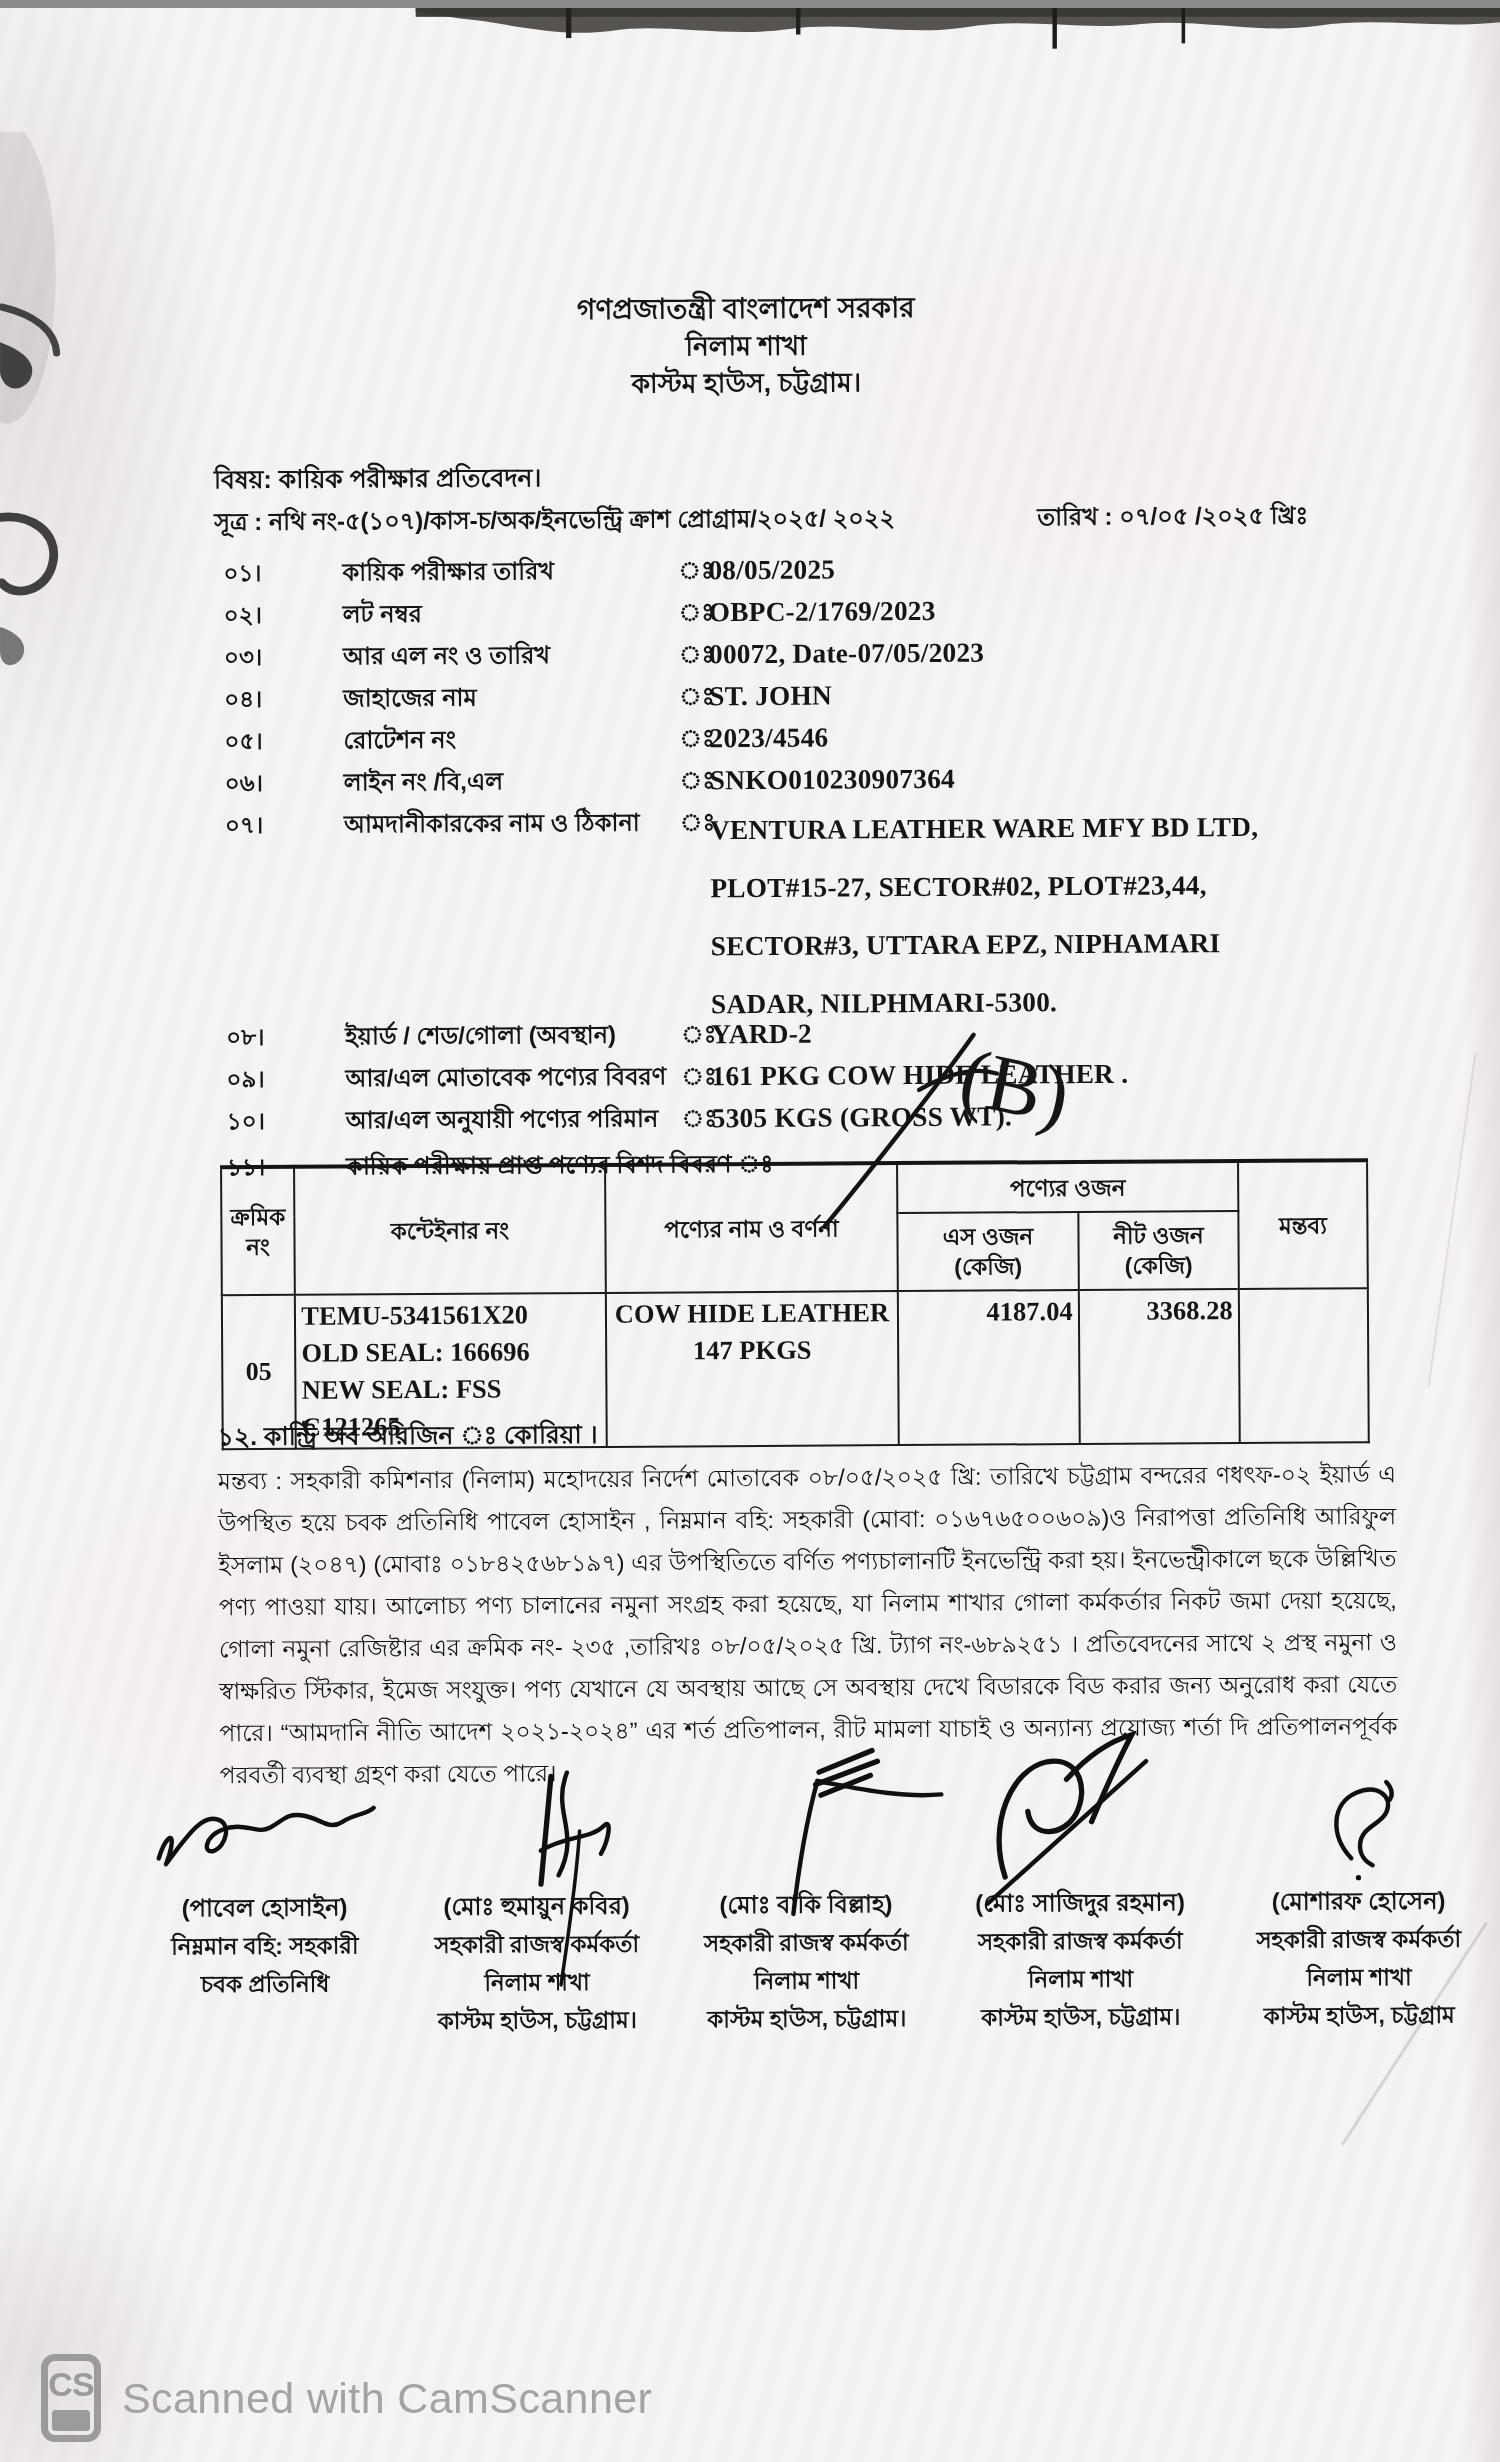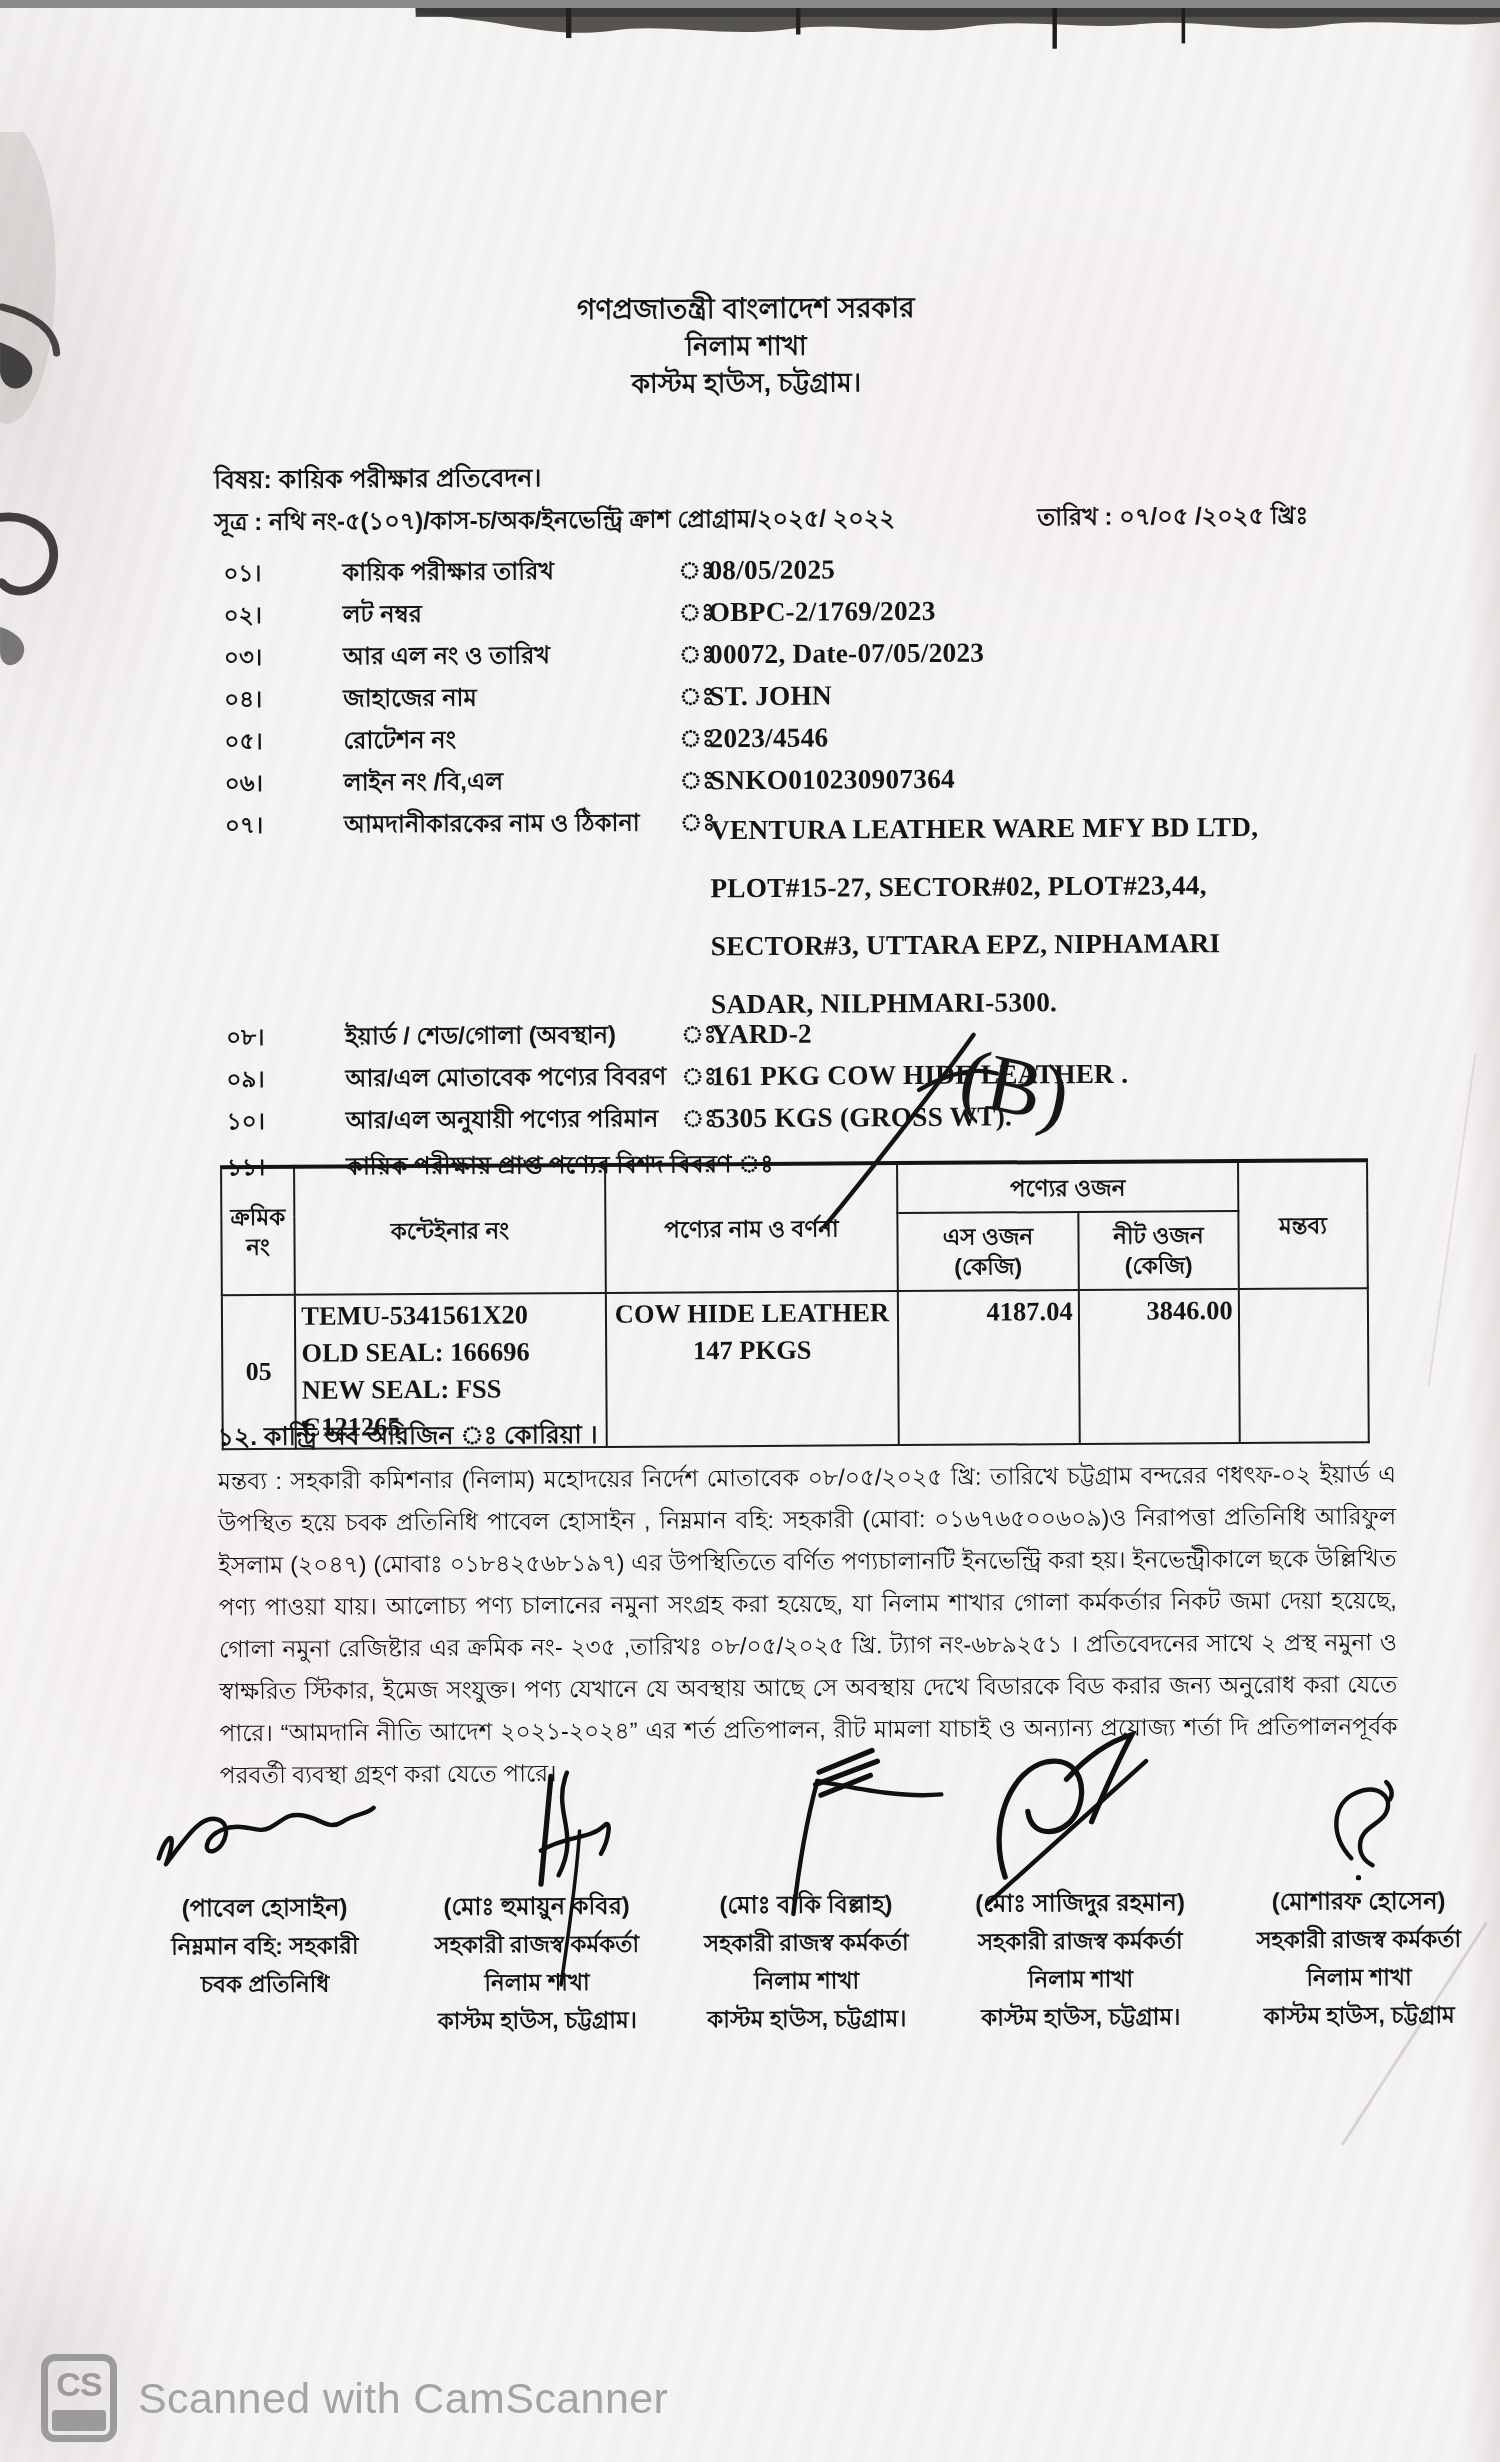--- a/index.html
+++ b/index.html
@@ -73,21 +73,21 @@
   
   .torn{position:absolute;top:0;left:0;width:1500px;height:46px;z-index:6;pointer-events:none;}
   .leftmarks{position:absolute;top:124px;left:0;width:115px;height:548px;z-index:6;pointer-events:none;}
   .crease-br{position:absolute;left:1413px;top:1893px;width:2.7px;height:265px;
     background:rgba(105,98,92,.22);transform:rotate(33deg);}
   .crease-mid{position:absolute;left:1451px;top:1044px;width:1.8px;height:336px;
     background:rgba(110,100,95,.14);transform:rotate(8deg);}
 
   
   .wm{position:absolute;left:41px;top:2346px;display:flex;align-items:center;z-index:7;}
-  .wm-icon{position:relative;width:76px;height:88px;border:7px solid #9b9b9b;border-radius:14px;
+  .wm-icon{position:relative;width:60px;height:88px;border:7px solid #9b9b9b;border-radius:14px;
     box-sizing:border-box;flex:none;}
   .wm-cs{position:absolute;top:3.5px;left:0;right:0;text-align:center;font-size:34px;
     font-weight:bold;color:#9b9b9b;letter-spacing:-0.9px;}
   .wm-bar{position:absolute;left:4.4px;right:4.4px;bottom:4.4px;height:21px;background:#9b9b9b;
     border-radius:3.5px;}
   .wm-text{margin-left:21px;font-size:43px;color:#a3a3a3;letter-spacing:0.4px;}
 </style>
 </head>
 <body>
 
@@ -224,21 +224,21 @@
 (কেজি)</th>
       </tr>
       <tr class="drow">
         <td class="data lat serialcell">05</td>
         <td class="data lat contcell">TEMU-5341561X20
 OLD SEAL: 166696
 NEW SEAL: FSS C121265</td>
         <td class="data lat prodcell">COW HIDE LEATHER
 147 PKGS</td>
         <td class="data lat wcell">4187.04</td>
-        <td class="data lat wcell">3846.00</td>
+        <td class="data lat wcell">3368.28</td>
         <td class="data lat"></td>
       </tr>
     </tbody>
       </table>
 
     <div class="origin bn">১২. কান্ট্রি অব অরিজিন ঃ কোরিয়া     ।</div>
 
     <div class="remarks bn">মন্তব্য : সহকারী কমিশনার (নিলাম) মহোদয়ের নির্দেশ মোতাবেক ০৮/০৫/২০২৫ খ্রি: তারিখে চট্টগ্রাম বন্দরের ণধৎফ-০২ ইয়ার্ড এ উপস্থিত হয়ে চবক প্রতিনিধি পাবেল হোসাইন , নিম্নমান বহি: সহকারী (মোবা: ০১৬৭৬৫০০৬০৯)ও নিরাপত্তা প্রতিনিধি আরিফুল ইসলাম (২০৪৭) (মোবাঃ ০১৮৪২৫৬৮১৯৭) এর উপস্থিতিতে বর্ণিত পণ্যচালানটি ইনভেন্ট্রি করা হয়। ইনভেন্ট্রীকালে ছকে উল্লিখিত পণ্য পাওয়া যায়। আলোচ্য পণ্য চালানের নমুনা সংগ্রহ করা হয়েছে, যা নিলাম শাখার গোলা কর্মকর্তার নিকট জমা দেয়া হয়েছে, গোলা নমুনা রেজিষ্টার এর ক্রমিক নং- ২৩৫ ,তারিখঃ ০৮/০৫/২০২৫ খ্রি. ট্যাগ নং-৬৮৯২৫১  । প্রতিবেদনের সাথে ২ প্রস্থ নমুনা  ও স্বাক্ষরিত স্টিকার, ইমেজ সংযুক্ত। পণ্য যেখানে যে অবস্থায় আছে সে অবস্থায় দেখে বিডারকে বিড করার জন্য অনুরোধ করা যেতে পারে। “আমদানি নীতি আদেশ ২০২১-২০২৪” এর শর্ত প্রতিপালন, রীট মামলা যাচাই ও অন্যান্য প্রযোজ্য শর্তা দি প্রতিপালনপূর্বক পরবর্তী ব্যবস্থা গ্রহণ করা যেতে পারে।</div>
 
     <svg class="scribble" style="left:146px;top:1778px" width="239" height="97" viewBox="0 0 270 110">

